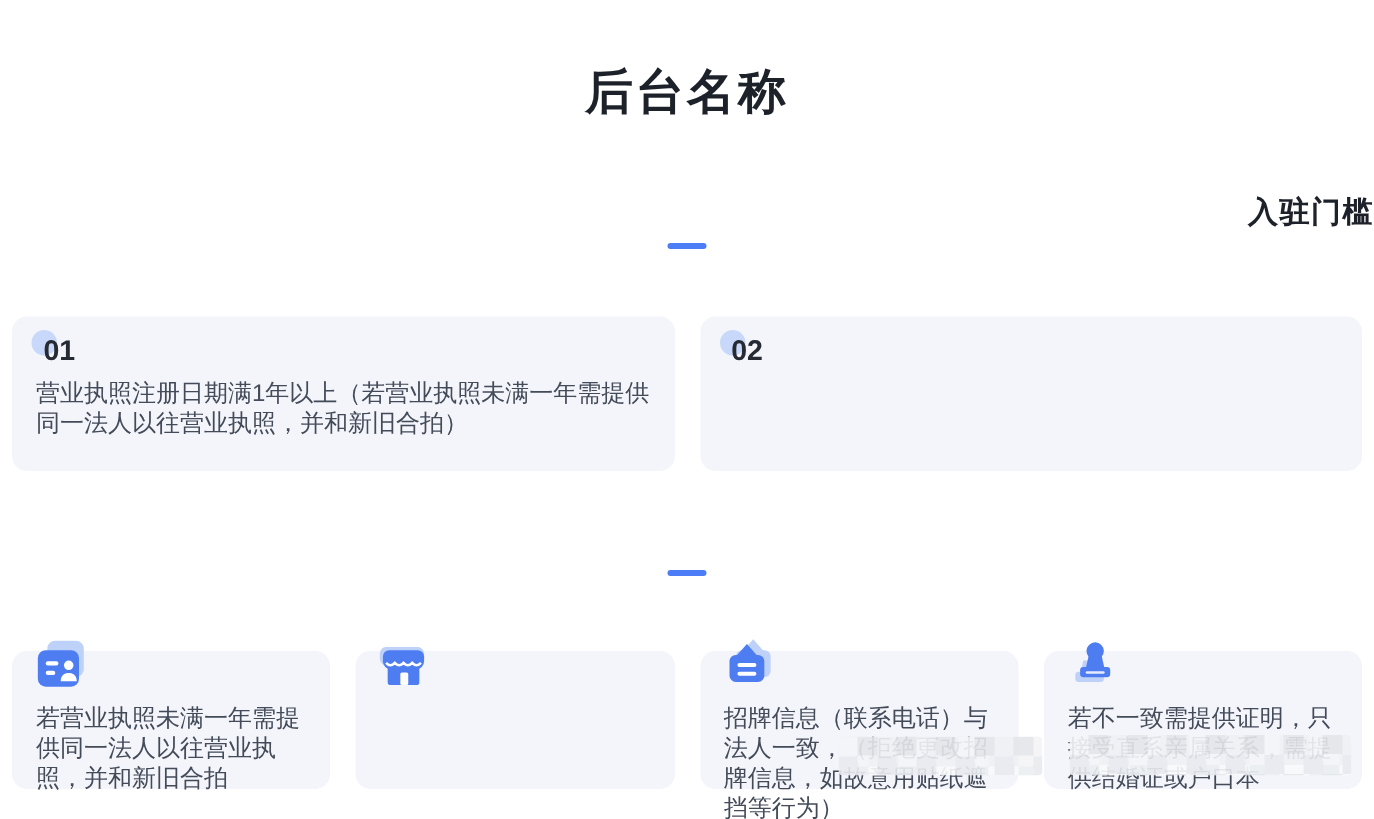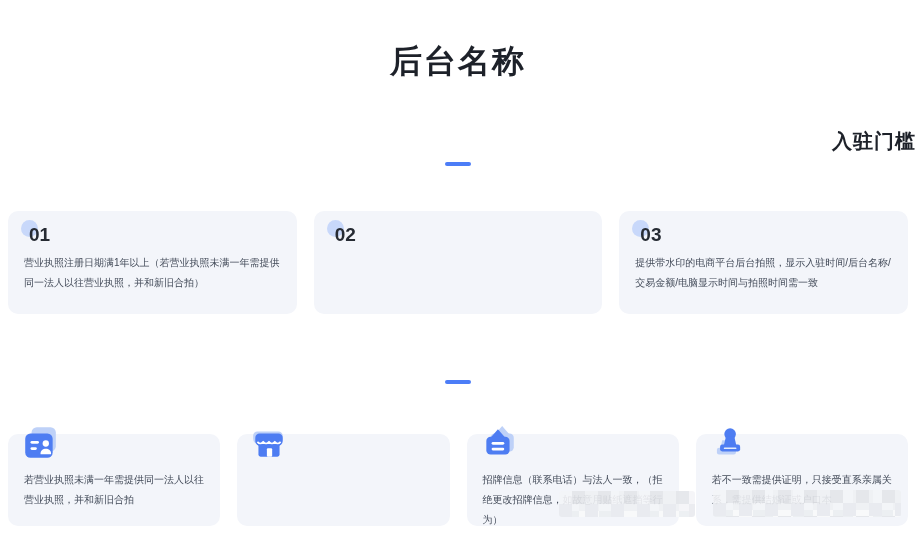--- a/index.html
+++ b/index.html
@@ -66,21 +66,21 @@
     position:absolute;
     left:-3px;top:-4px;
     width:17px;height:17px;
     border-radius:50%;
     background:var(--number-circle);
     z-index:0;
   }
   .card-number span{position:relative;z-index:1;}
   .card-text{
     margin-top:7px;
-    font-size:10px;
+    font-size:16px;
     line-height:20px;
     color:var(--body-color);
   }
   .cards-row.second{margin-top:50px;}
   .card2{
     flex:1;
     position:relative;
     background:var(--card-bg);
     border-radius:10px;
     padding:29px 16px 12px;
@@ -117,24 +117,20 @@
   <div class="heading-bar"></div>
 </div>
 
 <div class="cards-row">
   <div class="card">
     <div class="card-number"><i class="num-dot"></i><span>01</span></div>
     <div class="card-text">营业执照注册日期满1年以上（若营业执照未满一年需提供同一法人以往营业执照，并和新旧合拍）</div>
   </div>
   <div class="card">
     <div class="card-number"><i class="num-dot"></i><span>02</span></div>
-  </div>
-  <div class="card">
-    <div class="card-number"><i class="num-dot"></i><span>03</span></div>
-    <div class="card-text">提供带水印的电商平台后台拍照，显示入驻时间/后台名称/交易金额/电脑显示时间与拍照时间需一致</div>
   </div>
 </div>
 
 <div class="section-head second">
   <div class="heading-bar"></div>
 </div>
 
 <div class="cards-row second">
 
   <div class="card2">

